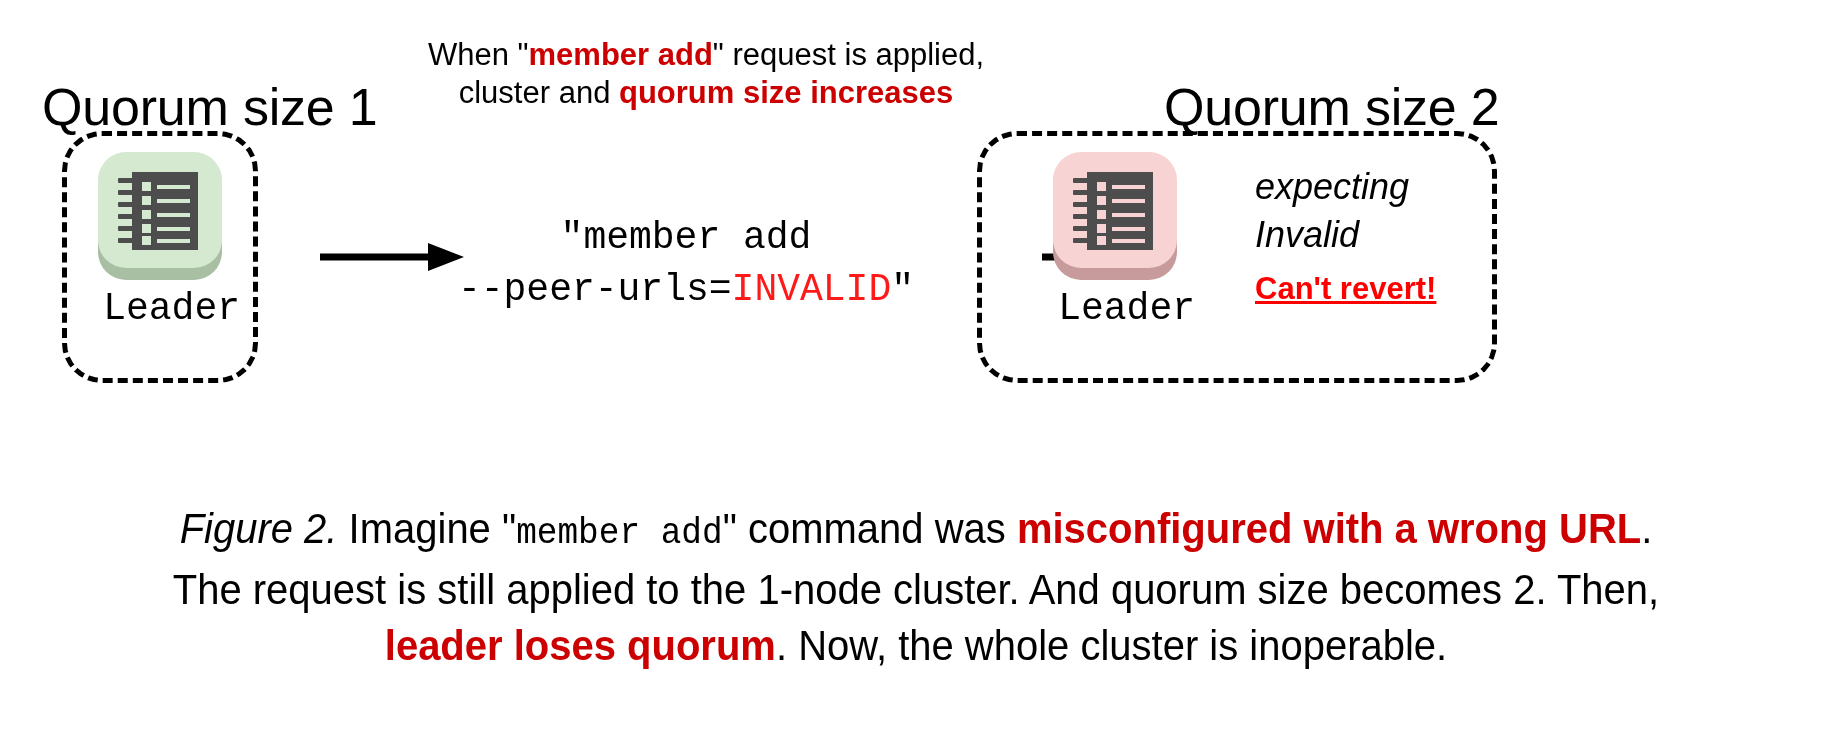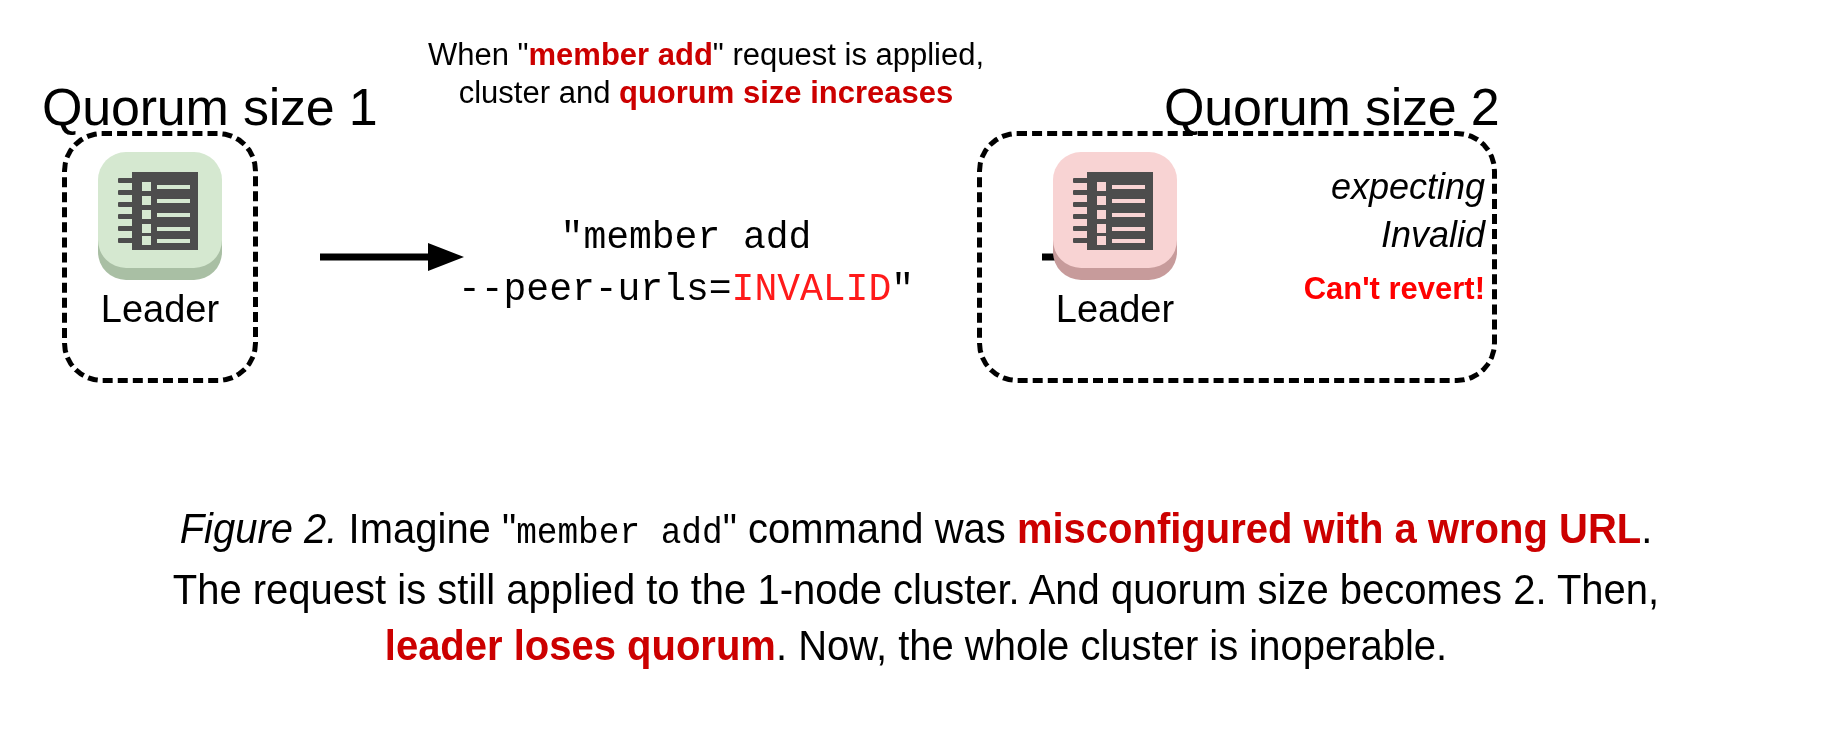--- a/index.html
+++ b/index.html
@@ -51,21 +51,22 @@
     left: 977px;
     top: 131px;
     width: 520px;
     height: 252px;
   }
 
   
   .node {
     position: absolute;
     width: 160px;
-    text-align: center;
+    text-align: right;
+    font-family: Liberation Mono, monospace;
   }
   #node-left  { left: 80px;  top: 152px; }
   #node-right { left: 1035px; top: 152px; }
 
   .node-icon-wrap {
     position: relative;
     width: 124px;
     height: 128px;
     margin: 0 auto;
   }
@@ -142,35 +143,36 @@
     white-space: nowrap;
   }
   .cmd-red { color: #ff1a1a; }
 
   
   #status-block {
     position: absolute;
     left: 1255px;
     top: 163px;
     width: 230px;
-    text-align: right;
+    text-align: left;
   }
   .status-line {
     font-size: 36px;
     line-height: 48px;
     font-style: italic;
     color: #000;
     white-space: nowrap;
   }
   #status-warning {
     margin-top: 12px;
     font-size: 31px;
     font-weight: bold;
     color: #ff0000;
     white-space: nowrap;
+    text-decoration: underline;
   }
 
   
   #figure-caption {
     position: absolute;
     left: 0;
     top: 500px;
     width: 1832px;
     text-align: center;
     font-family: "Liberation Sans Narrow", "Liberation Sans", sans-serif;

